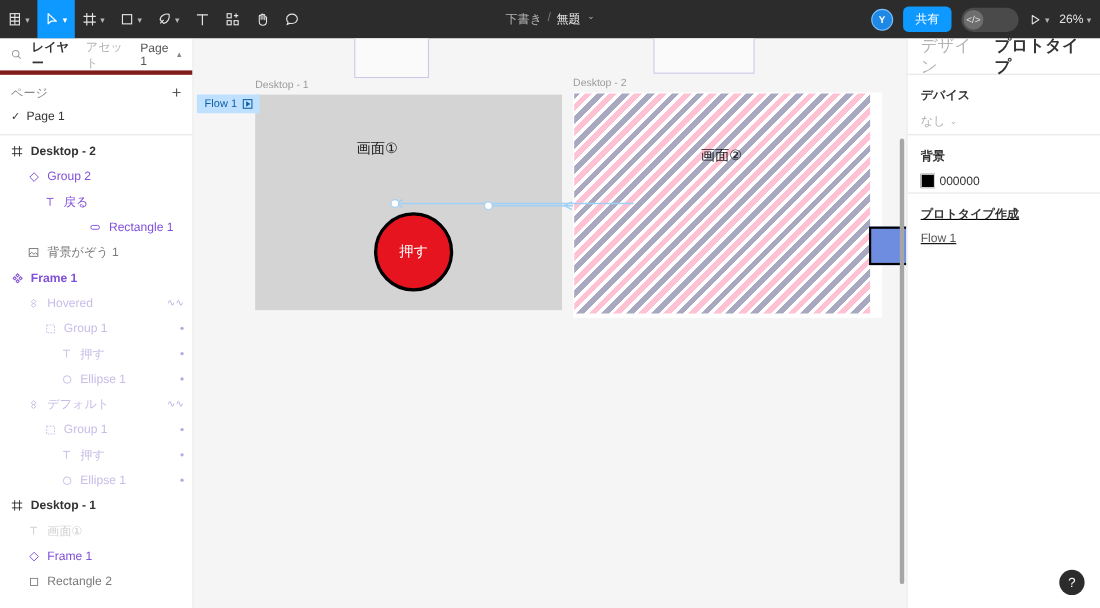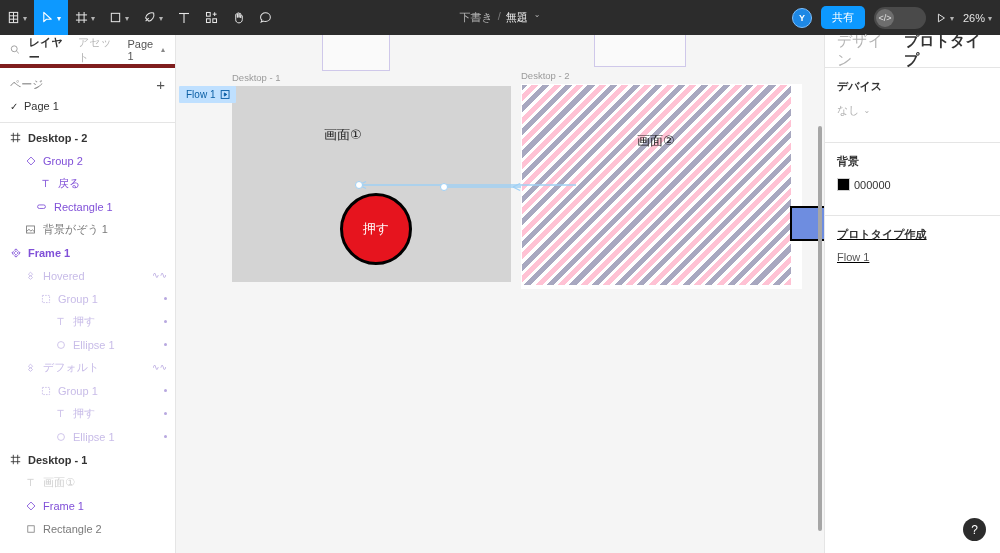--- a/index.html
+++ b/index.html
@@ -207,21 +207,21 @@
     position: absolute; top: 35px; right: 0;
     width: 176px; height: 518px;
     background: #FFFFFF; border-left: 1px solid #E5E5E5;
   }
   #rp-tabs {
     height: 33px; display: flex; align-items: center;
     padding: 0 12px; gap: 11px; border-bottom: 1px solid #E5E5E5;
   }
   .rp-tab { font-size: 15px; color: #B3B3B3; cursor: pointer; }
   .rp-tab.active { color: #333333; font-weight: bold; }
-  .rp-sec { padding: 11px 12px 24px 12px; border-bottom: 1px solid #E5E5E5; }
+  .rp-sec { padding: 11px 12px 4px 12px; border-bottom: 1px solid #E5E5E5; }
   .rp-title { font-size: 11px; font-weight: bold; color: #333333; margin-bottom: 9px; }
   .rp-val { font-size: 11px; color: #B0B0B0; display: flex; align-items: center; gap: 4px; cursor: pointer; }
   .rp-val .caret { font-size: 8px; }
   .swatch-row { display: flex; align-items: center; gap: 4px; cursor: pointer; }
   .swatch { width: 13px; height: 13px; background: #000000; border: 1px solid #D0D0D0; }
   .swatch-hex { font-size: 11px; color: #333333; }
   .flow-item { font-size: 11px; color: #555555; cursor: pointer; }
 
   #help-btn {
     position: absolute; right: 14px; bottom: 12px;
@@ -387,21 +387,21 @@
         </div>
         <div class="layer-row c-purple" style="padding-left: 38px;">
           <span class="l-icon">
             <svg width="11" height="11" viewBox="0 0 14 14" fill="none" stroke-width="1.1">
               <line x1="3" y1="3" x2="11" y2="3"></line>
               <line x1="7" y1="3" x2="7" y2="11.5"></line>
             </svg>
           </span>
           <span class="l-name">戻る</span>
         </div>
-        <div class="layer-row c-purple" style="padding-left: 34px; text-align: center;">
+        <div class="layer-row c-purple" style="padding-left: 79px; text-align: center;">
           <span class="l-icon">
             <svg width="11" height="11" viewBox="0 0 14 14" fill="none" stroke-width="1.1">
               <rect x="2" y="5" width="10" height="4.5" rx="2.2"></rect>
             </svg>
           </span>
           <span class="l-name">Rectangle 1</span>
         </div>
         <div class="layer-row c-gray" style="padding-left: 23px;">
           <span class="l-icon">
             <svg width="11" height="11" viewBox="0 0 14 14" fill="none" stroke-width="1.1">

